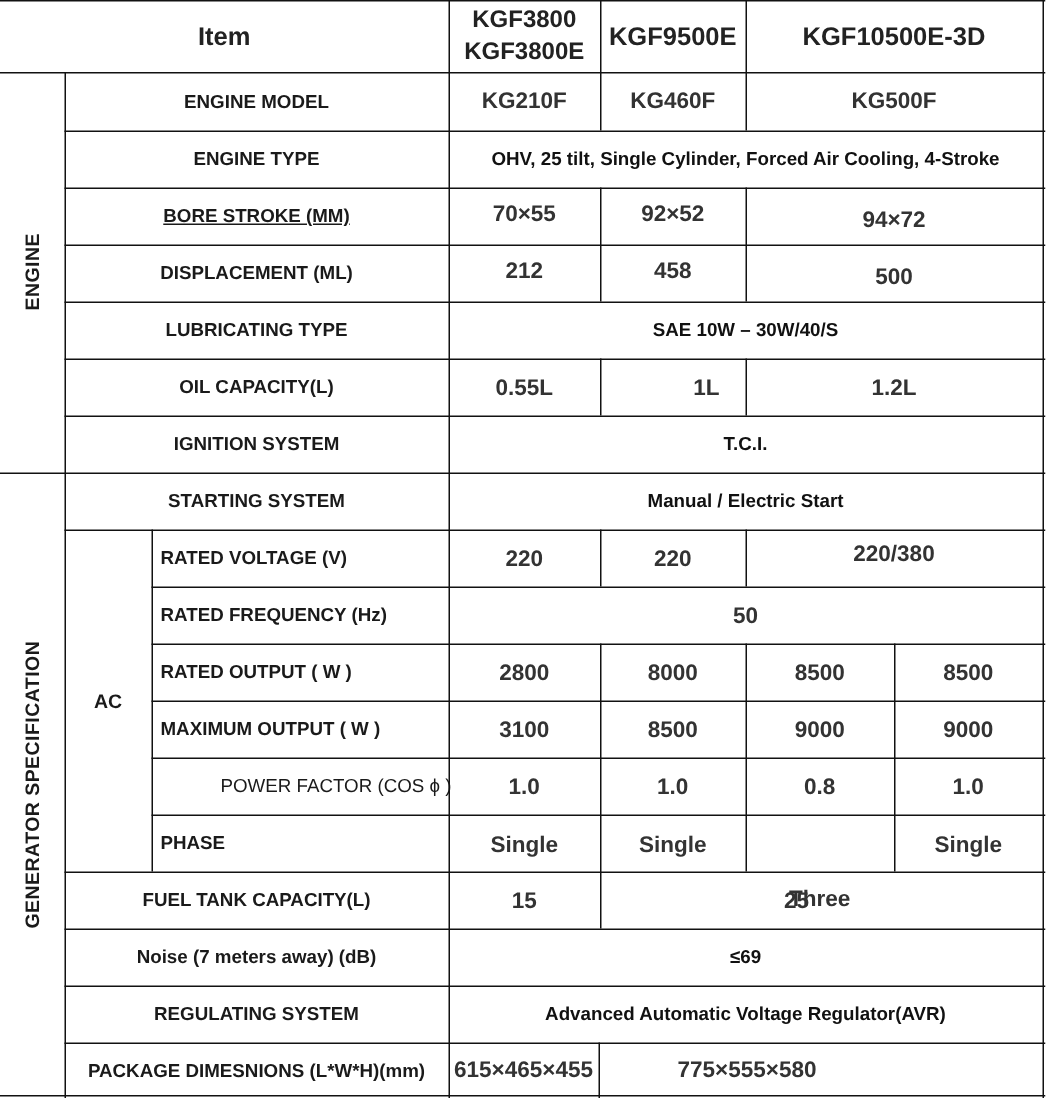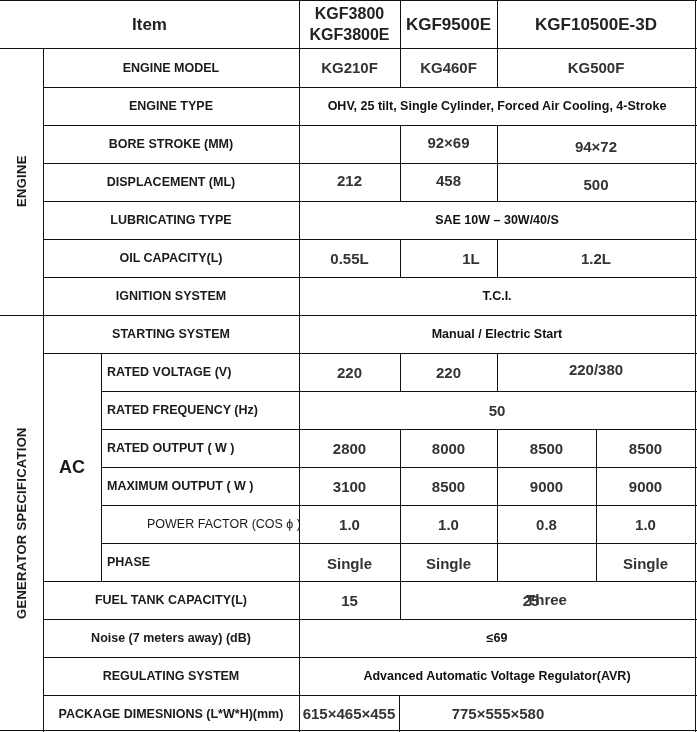--- a/index.html
+++ b/index.html
@@ -26,32 +26,33 @@
   <div class="cell hdr" style="left:0;top:0;width:299px;height:48px;">Item</div>
   <div class="cell hdr" style="left:299px;top:0;width:101px;height:48px;flex-direction:column;font-size:16px;">
     <span>KGF3800</span>
     <span>KGF3800E</span>
   </div>
   <div class="cell hdr" style="left:400px;top:0;width:97px;height:48px;">KGF9500E</div>
   <div class="cell hdr" style="left:497px;top:0;width:198px;height:48px;">KGF10500E-3D</div>
 
   <div class="cell vert" style="left:0;top:48px;width:43px;height:267px;">ENGINE</div>
   <div class="cell vert" style="left:0;top:315px;width:43px;height:417px;">GENERATOR SPECIFICATION</div>
-  <div class="cell lbl" style="left:43px;top:353px;width:58px;height:228px;font-size:18px;">AC</div>
+  <div class="cell lbl" style="left:43px;top:353px;width:58px;height:228px;font-size:13px;">AC</div>
 
   <div class="cell lbl" style="left:43px;top:48px;width:256px;height:39px;">ENGINE MODEL</div>
   <div class="cell val" style="left:299px;top:48px;width:101px;height:39px;">KG210F</div>
   <div class="cell val" style="left:400px;top:48px;width:97px;height:39px;">KG460F</div>
   <div class="cell val" style="left:497px;top:48px;width:198px;height:39px;">KG500F</div>
 
   <div class="cell lbl" style="left:43px;top:87px;width:256px;height:38px;">ENGINE TYPE</div>
   <div class="cell val-sm" style="left:299px;top:87px;width:396px;height:38px;">OHV, 25 tilt, Single Cylinder, Forced Air Cooling, 4-Stroke</div>
 
-  <div class="cell lbl" style="left:43px;top:125px;width:256px;height:38px;">BORE STROKE (MM)</div>
-  <div class="cell val" style="left:400px;top:125px;width:97px;height:38px;padding-bottom:4px;">92×69</div>
+  <div class="cell lbl" style="left:43px;top:125px;width:256px;height:38px;text-decoration:underline;">BORE STROKE (MM)</div>
+  <div class="cell val" style="left:299px;top:125px;width:101px;height:38px;padding-bottom:4px;">70×55</div>
+  <div class="cell val" style="left:400px;top:125px;width:97px;height:38px;padding-bottom:4px;">92×52</div>
   <div class="cell val" style="left:497px;top:125px;width:198px;height:38px;padding-top:4px;">94×72</div>
 
   <div class="cell lbl" style="left:43px;top:163px;width:256px;height:38px;">DISPLACEMENT (ML)</div>
   <div class="cell val" style="left:299px;top:163px;width:101px;height:38px;padding-bottom:4px;">212</div>
   <div class="cell val" style="left:400px;top:163px;width:97px;height:38px;padding-bottom:4px;">458</div>
   <div class="cell val" style="left:497px;top:163px;width:198px;height:38px;padding-top:4px;">500</div>
 
   <div class="cell lbl" style="left:43px;top:201px;width:256px;height:38px;">LUBRICATING TYPE</div>
   <div class="cell val-sm" style="left:299px;top:201px;width:396px;height:38px;">SAE 10W – 30W/40/S</div>
 

